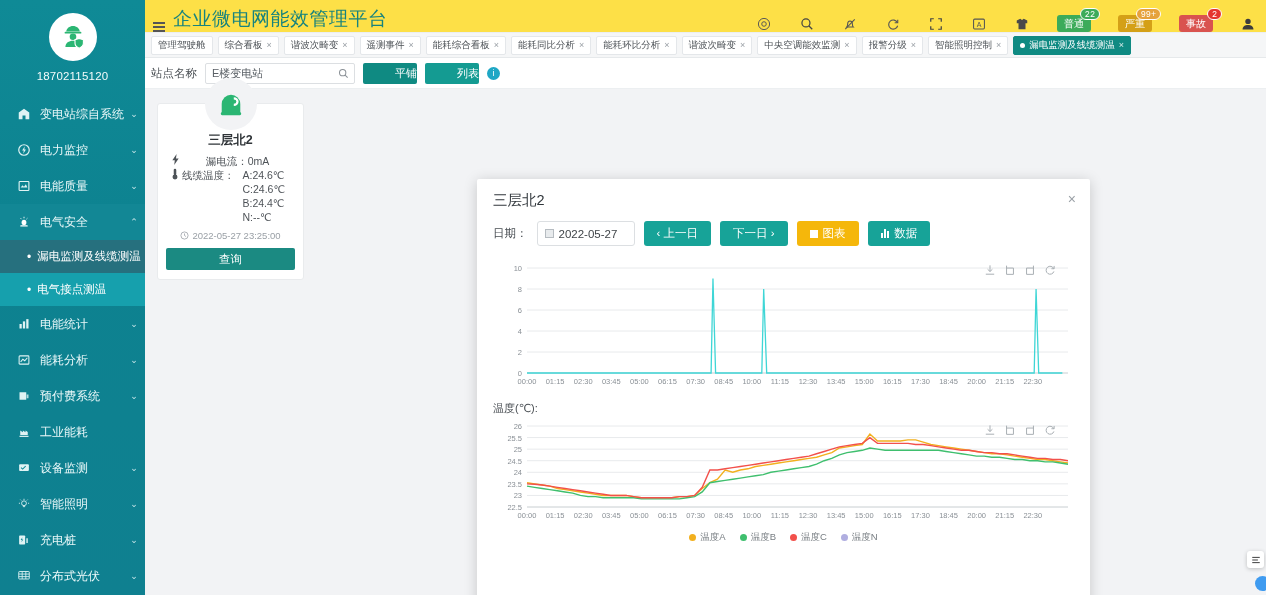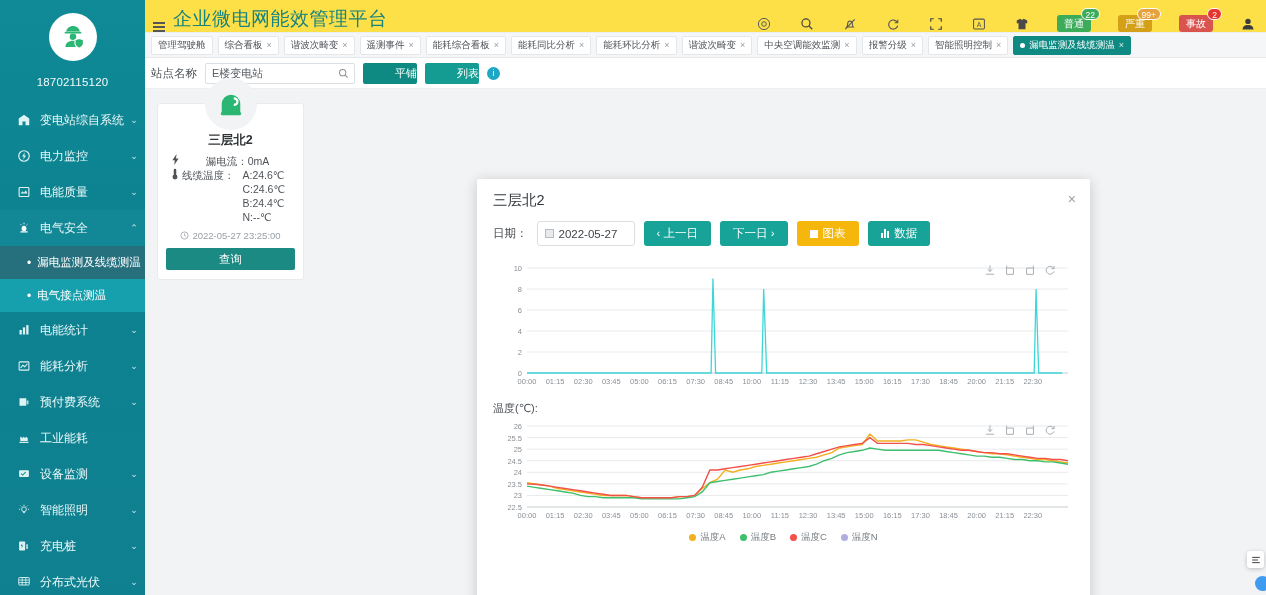--- a/index.html
+++ b/index.html
@@ -15,21 +15,21 @@
   #sidebar {
     position: absolute; left:0; top:0; width:145px; height:595px;
     background: linear-gradient(180deg,#0f8a96 0%, #0d8290 40%, #0f8090 100%);
     color:#e9f7f8; overflow:hidden;
   }
   .avatar-wrap { display:flex; flex-direction:column; align-items:center; padding-top:13px; }
   .avatar {
     width:48px; height:48px; border-radius:50%; background:#ffffff;
     display:flex; align-items:center; justify-content:center;
   }
-  .phone { font-size:11.5px; margin-top:15px; color:#f2fbfb; letter-spacing:.2px; }
+  .phone { font-size:11.5px; margin-top:9px; color:#f2fbfb; letter-spacing:.2px; }
   .menu { margin-top:14px; }
   .menu-item {
     display:flex; align-items:center; height:36px; padding-left:18px;
     font-size:12px; color:#eaf8f9; position:relative; cursor:pointer;
   }
   .menu-item .mi-icon { width:18px; display:flex; align-items:center; justify-content:flex-start; }
   .menu-item .mi-label { flex:1; padding-left:4px; white-space:nowrap; }
   .menu-item .mi-arrow { width:18px; text-align:center; font-size:9px; opacity:.85; padding-right:4px;}
   .menu-item.expanded { background:#128795; }
   .submenu-item {
@@ -53,21 +53,21 @@
   .app-title { font-size:19px; color:#17837e; font-weight:400; letter-spacing:.5px;}
   .topbar-right { margin-left:auto; display:flex; align-items:center; gap:27px; padding-right:10px; }
   .tb-ico { width:16px; height:16px; display:flex; align-items:center; justify-content:center; cursor:pointer; color:#4a4a4a;}
   .badge-btn {
     position:relative; height:17px; min-width:34px; border-radius:3px; color:#fff;
     font-size:10px; display:flex; align-items:center; justify-content:center; padding:0 6px; cursor:pointer;
   }
   .badge-btn .cnt {
     position:absolute; top:-7px; right:-9px; background:#f56c6c; color:#fff;
     border-radius:8px; font-size:8.5px; line-height:12px; height:12px; padding:0 4px;
-    border:1px solid #fff; white-space:nowrap;
+    border:1px solid #fff; white-space:nowrap;font-family:Liberation Mono, monospace;
   }
   .badge-green { background:#3cab5a; }
   .badge-green .cnt { background:#3cab5a; }
   .badge-amber { background:#d4a017; }
   .badge-amber .cnt { background:#e6a23c; }
   .badge-red { background:#d9534f; }
   .badge-red .cnt { background:#e5352f; }
 
   
   #tabstrip {

